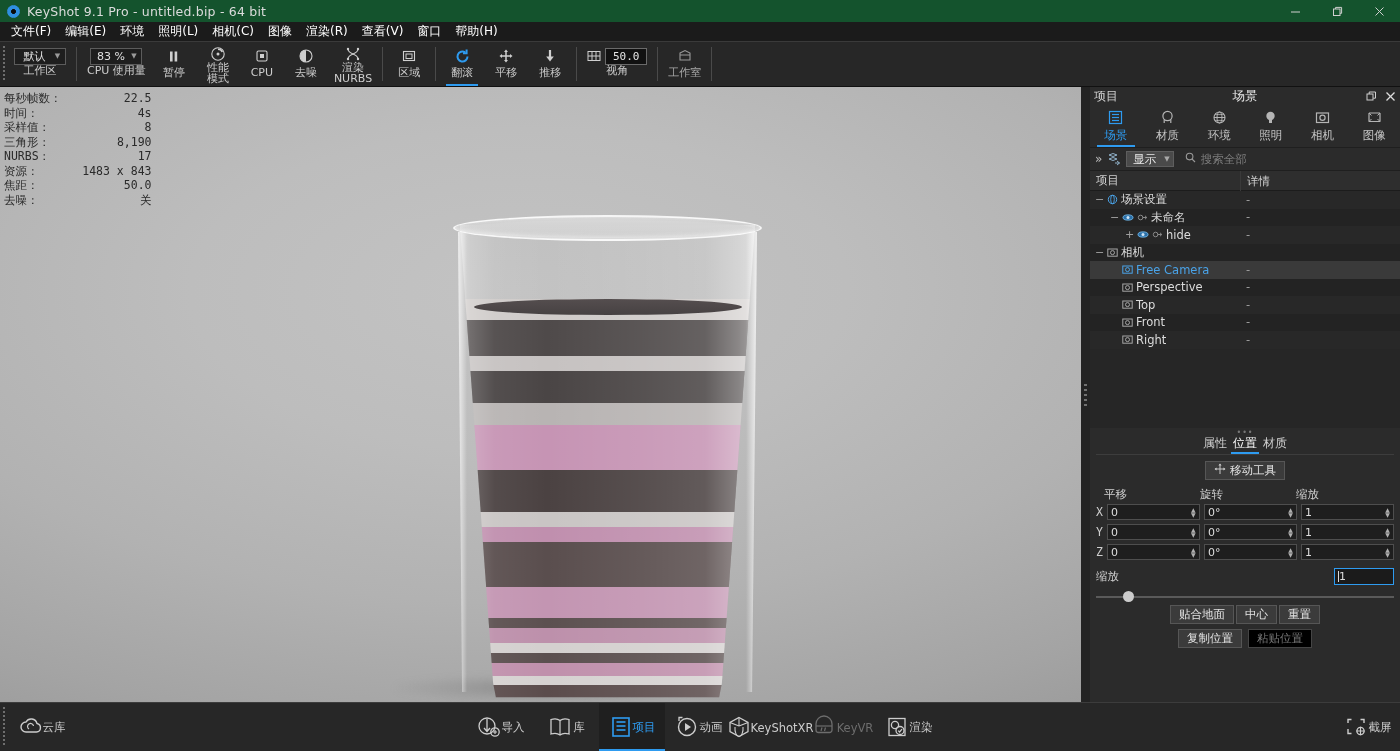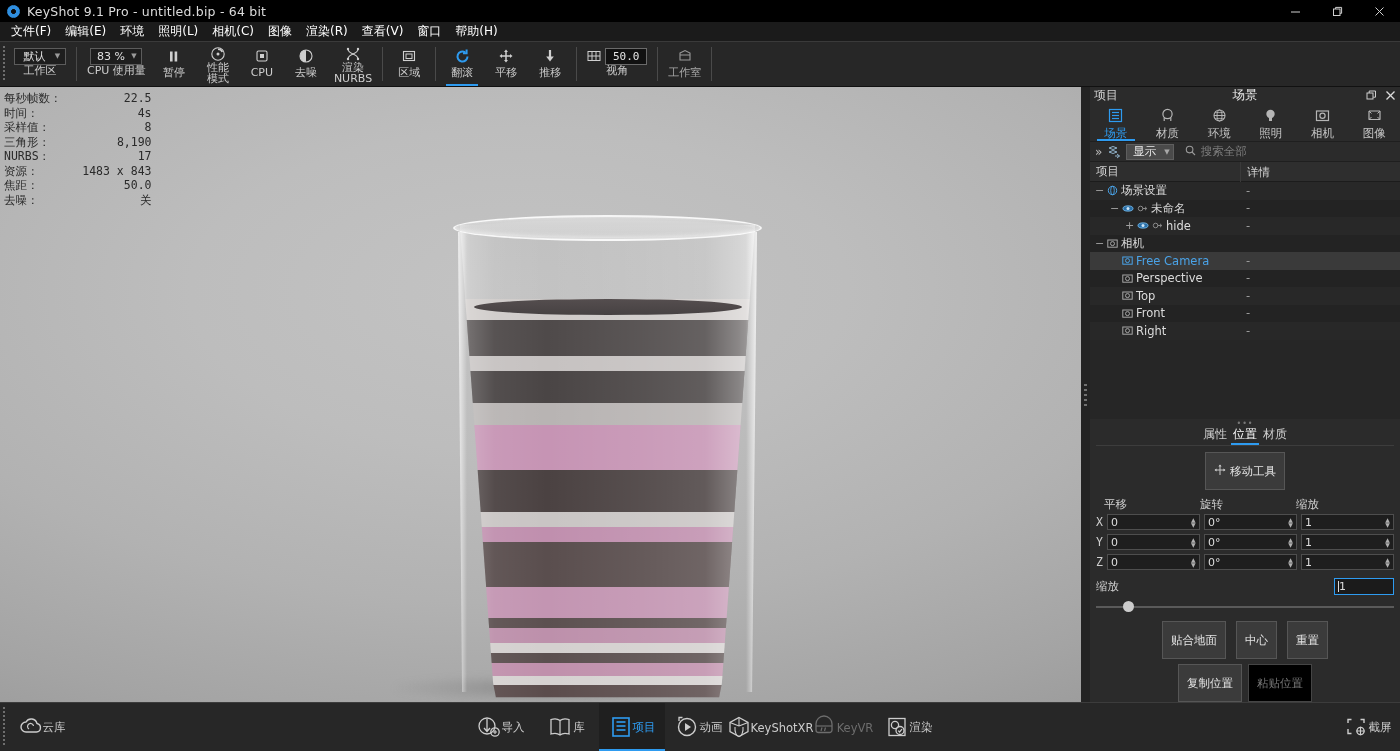--- a/index.html
+++ b/index.html
@@ -16,21 +16,21 @@
 
   
   .top-shadow {
     position: absolute; top: 0; left: 940px; width: 300px; height: 9px;
     background: linear-gradient(180deg,#f2f2f2 0%,#dcdcdc 55%,#bdbdbd 100%);
   }
 
   
   .titlebar {
     position: absolute; top: 0; left: 0; width: 1400px; height: 22px;
-    background: #000000;
+    background: #14532d;
     display: flex; align-items: center;
   }
   .tb-logo {
     width: 13px; height: 13px; margin-left: 7px; margin-right: 7px;
     border-radius: 50%;
     background: radial-gradient(circle at 50% 50%, #0b0b0b 0%, #0b0b0b 28%, #2f8fe0 33%, #2f8fe0 100%);
     border: 1px solid #2f8fe0;
     flex: 0 0 auto;
   }
   .tb-title { color: #dcdcdc; font-size: 12.5px; letter-spacing: .2px; }
@@ -263,21 +263,21 @@
   .props-grip { text-align:center; height: 5px; color:#777; font-size:8px; letter-spacing:1px; line-height:5px; }
   .ptabs { display: flex; justify-content: center; gap: 2px; height: 19px; align-items: flex-end; }
   .ptab { font-size: 12px; color: #cfcfcf; padding: 0 2px 2px 2px; position: relative; }
   .ptab.active { color: #ffffff; }
   .ptab.active::after { content:''; position:absolute; left:0; right:0; bottom:0; height:2px; background:#2e9bf0; }
   .psep { height:1px; background:#3d3d3d; margin: 0 6px 6px 6px; }
 
   .movetool-row { display:flex; justify-content:center; margin-bottom: 7px; }
   .btn {
     background: #3b3b3b; border: 1px solid #565656; color: #e4e4e4;
-    font-size: 11.5px; height: 19px; padding: 18px 8px;
+    font-size: 11.5px; height: 19px; padding: 8px 8px;
     display: inline-flex; align-items: center; justify-content: center; gap: 4px;
   }
   .btn.disabled { color: #777; border-color: #454545; background: #000000; }
 
   .grid-lbls { display: flex; font-size: 11.5px; color: #cfcfcf; padding-left: 14px; margin-bottom: 2px; }
   .grid-lbls span:nth-child(1) { width: 96px; }
   .grid-lbls span:nth-child(2) { width: 96px; }
   .grid-lbls span:nth-child(3) { width: 96px; }
   .axrow { display: flex; align-items: center; margin-bottom: 4px; padding: 0 6px; }
   .axlbl {
@@ -303,21 +303,21 @@
     border: 1px solid #2e9bf0; display: flex; align-items: center; padding-left: 3px;
     font-size: 11px; color: #dcdcdc;
   }
   .caret { display:inline-block; width:1px; height:11px; background:#dcdcdc; }
   .slider-row { padding: 6px 6px 0 6px; position: relative; height: 16px; }
   .slider-track { position: absolute; left: 6px; right: 6px; top: 11px; height: 2px; background: #5a5a5a; }
   .slider-knob {
     position: absolute; left: 33px; top: 6px; width: 11px; height: 11px;
     border-radius: 50%; background: #cccccc;
   }
-  .btnrow { display: flex; justify-content: center; gap: 10px; margin-top: 10px; }
+  .btnrow { display: flex; justify-content: center; gap: 2px; margin-top: 4px; }
   .btnrow2 { display: flex; justify-content: center; gap: 6px; margin-top: 5px; }
 
   
   .bottombar {
     position: absolute; left: 0; top: 702px; width: 1400px; height: 49px;
     background: #272727; border-top: 1px solid #3c3c3c;
     display: flex; align-items: stretch;
   }
   .bb-grip { width: 8px; display:flex; align-items:center; justify-content:center; }
   .bb-grip i {

